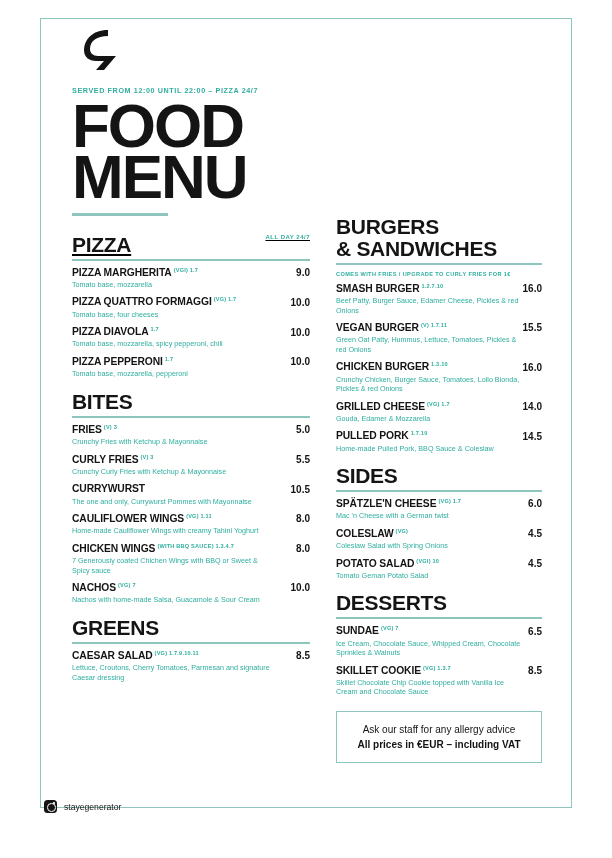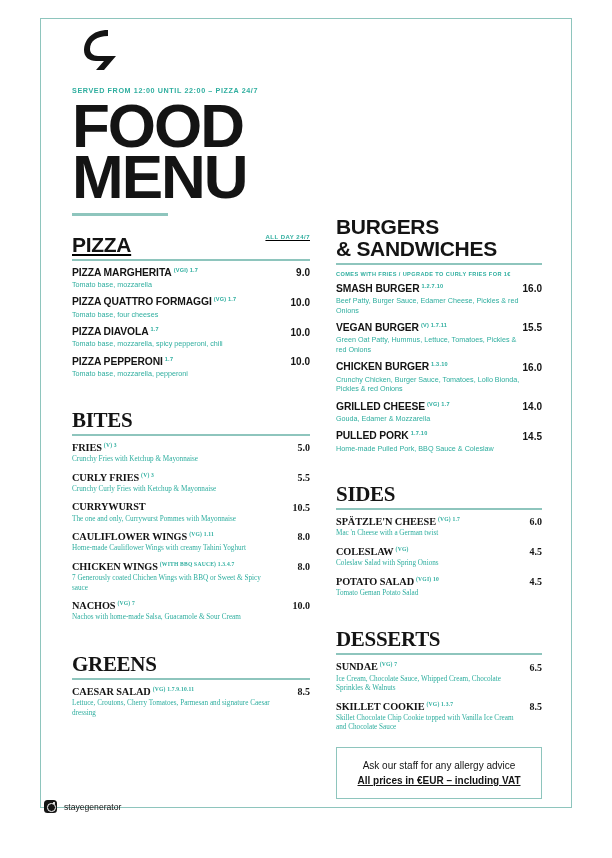--- a/index.html
+++ b/index.html
@@ -109,32 +109,32 @@
     font-size: 10px; font-weight: bold; color: #141414;
     white-space: nowrap; padding-left: 6px;
   }
   .desc {
     font-size: 7.2px; color: #2fae9f; line-height: 1.32;
     margin-top: 1px; max-width: 205px;
   }
   .col-right .desc { max-width: 188px; }
 
   .pizza-section { margin-top: 18px; }
-  .block { margin-top: 30px; font-family: Liberation Serif, serif; }
+  .block { margin-top: 12px; }
 
   .footer-box {
     margin-top: 14px;
     border: 1.5px solid #8ec5bd;
     padding: 10px 6px;
     text-align: center;
   }
   .footer-box div {
     font-size: 10px; color: #141414; line-height: 1.5;
   }
-  .footer-box .bold { font-weight: bold; text-decoration: underline; }
+  .footer-box .bold { font-weight: bold; }
 
   .insta {
     position: absolute;
     left: 44px; top: 800px;
     display: flex; align-items: center; gap: 7px;
   }
   .insta-icon {
     width: 13px; height: 13px;
     background: #141414; border-radius: 3.5px;
     position: relative;

